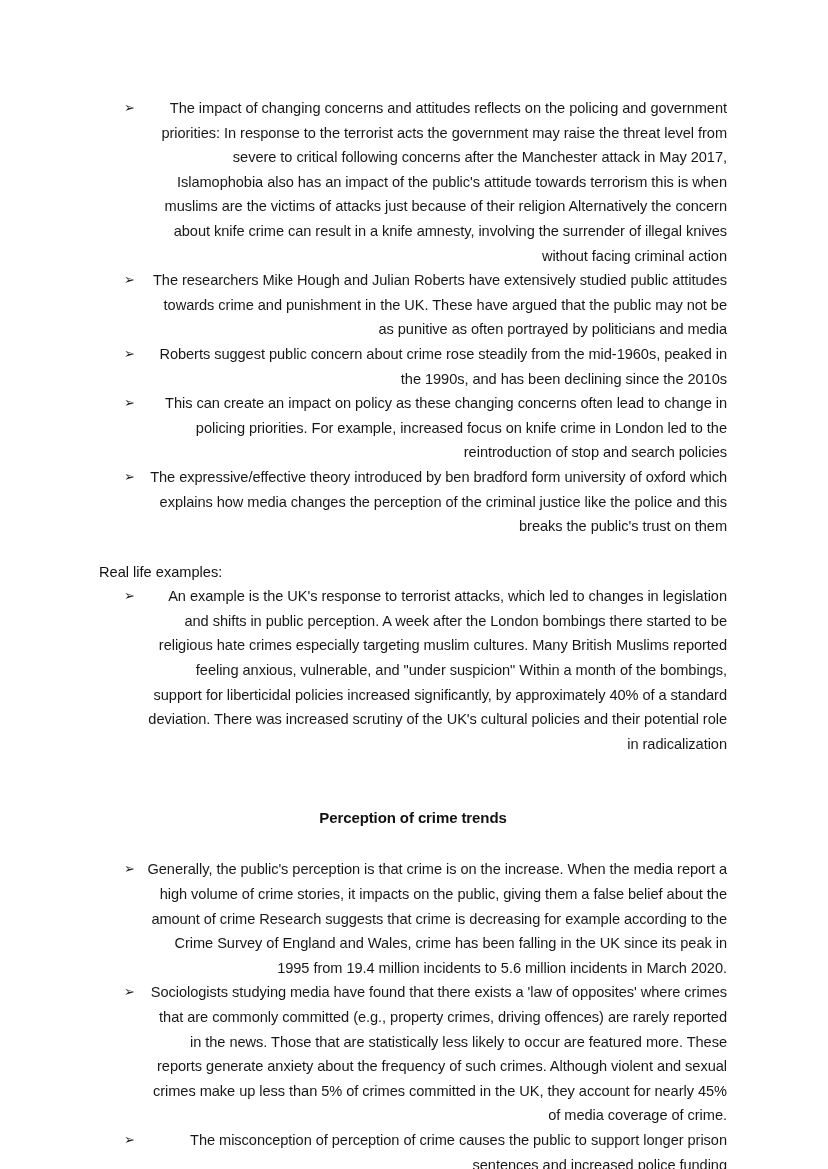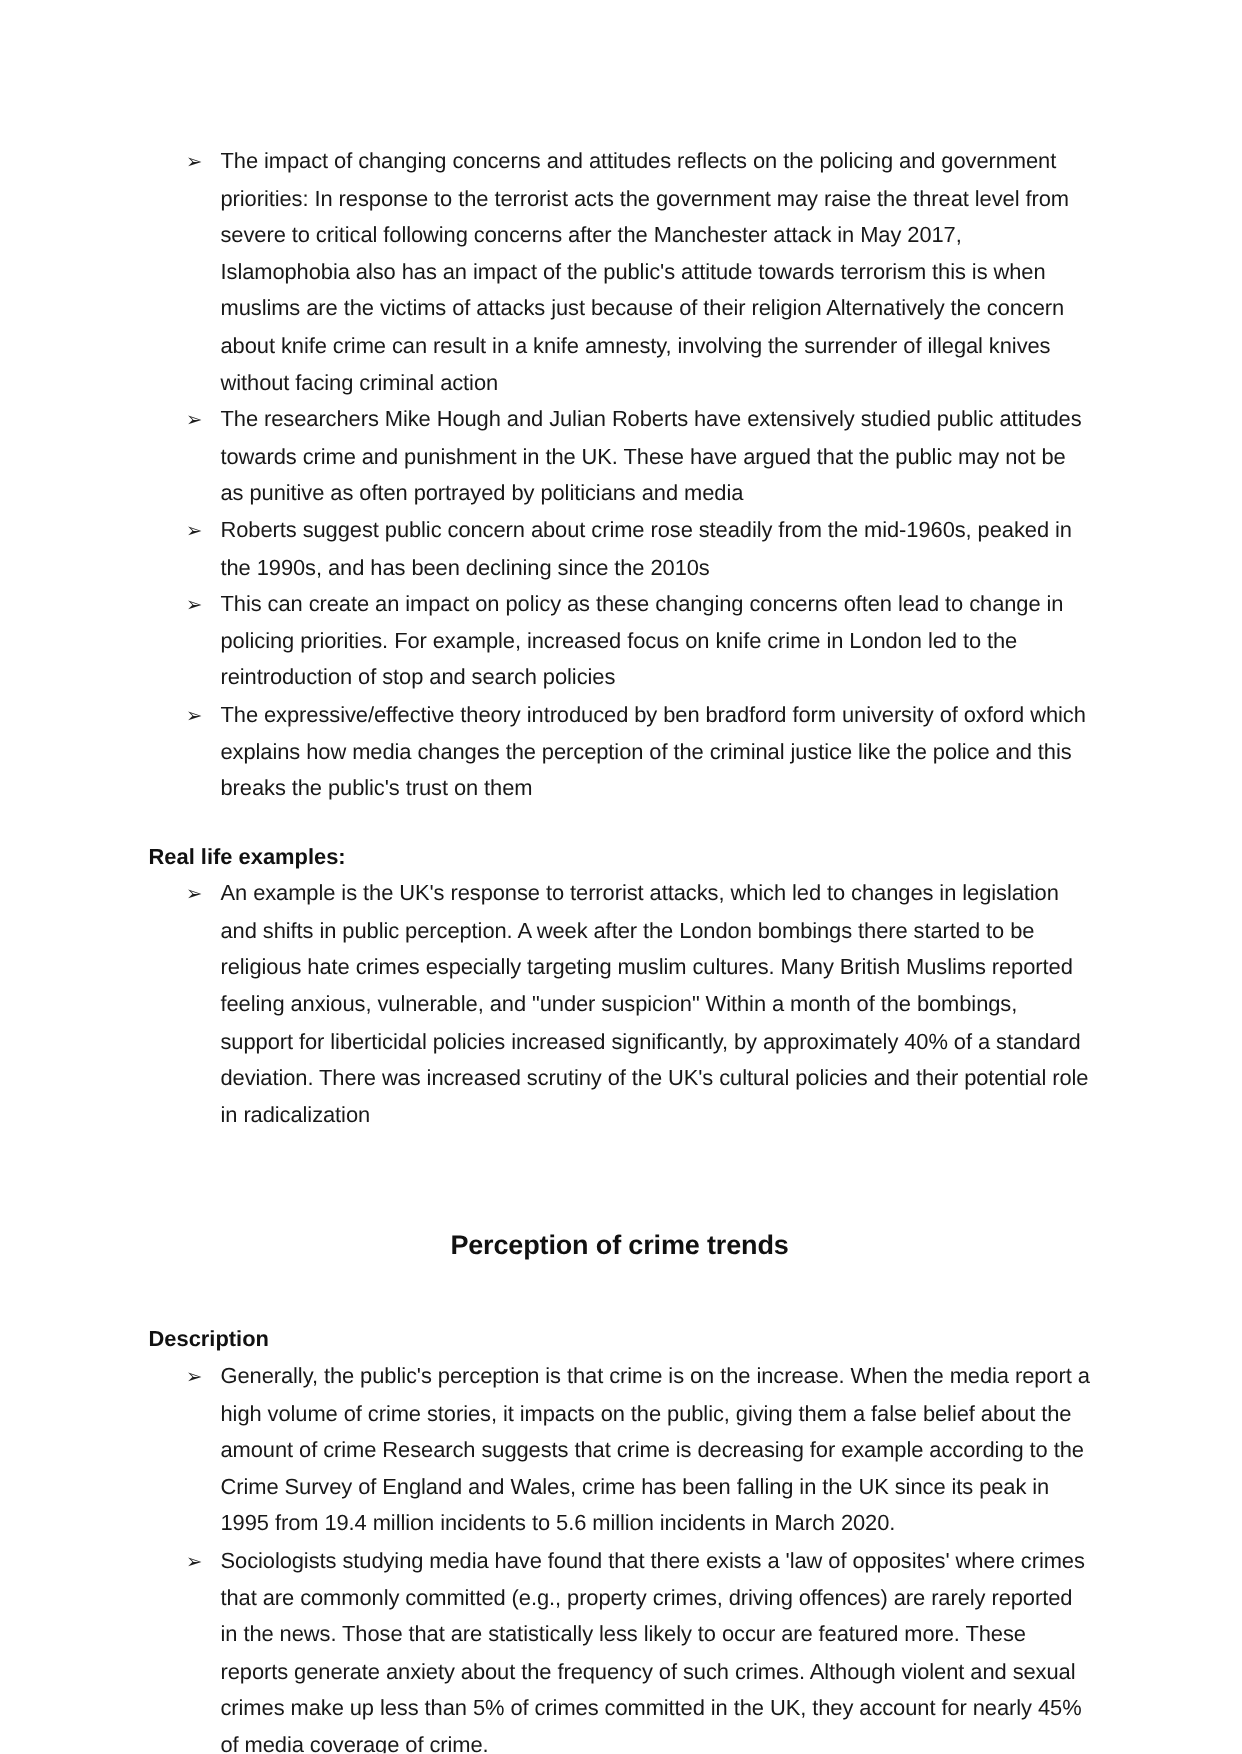--- a/index.html
+++ b/index.html
@@ -44,35 +44,36 @@
     left: 25px;
     top: 0;
     width: 18px;
     font-size: 13px;
     line-height: 24.6px;
     color: #1d1d1d;
     text-align: left;
   }
   ul.bullets > li > .btext {
     display: block;
+    text-align: right;
   }
   
   .sub-heading {
     font-size: 14.6px;
     line-height: 24.6px;
-    font-weight: bold;
+    font-weight: normal;
     margin: 0;
     color: #111111;
   }
   .doc-title {
-    font-size: 18px;
+    font-size: 15px;
     line-height: 26px;
     font-weight: bold;
     text-align: center;
-    margin: 16px;
+    margin: 4px;
     color: #111111;
     letter-spacing: -0.1px;
   }
   
   .gap-heading   { height: 21px; }
   .gap-title-top { height: 45px; }
   .gap-title-bot { height: 22px; }
 </style>
 </head>
 <body>
@@ -112,21 +113,20 @@
         <span class="btext">An example is the UK's response to terrorist attacks, which led to changes in legislation and shifts in public perception. A week after the London bombings there started to be religious hate crimes especially targeting muslim cultures. Many British Muslims reported feeling anxious, vulnerable, and "under suspicion" Within a month of the bombings, support for liberticidal policies increased significantly, by approximately 40% of a standard deviation. There was increased scrutiny of the UK's cultural policies and their potential role in radicalization</span>
       </li>
     </ul>
 
     <div class="gap-title-top"></div>
 
     <div class="doc-title">Perception of crime trends</div>
 
     <div class="gap-title-bot"></div>
 
-    <div class="sub-heading">Description</div>
     <ul class="bullets">
       <li>
         <span class="marker">➢</span>
         <span class="btext">Generally, the public's perception is that crime is on the increase. When the media report a high volume of crime stories, it impacts on the public, giving them a false belief about the amount of crime Research suggests that crime is decreasing for example according to the Crime Survey of England and Wales, crime has been falling in the UK since its peak in 1995 from 19.4 million incidents to 5.6 million incidents in March 2020.</span>
       </li>
       <li>
         <span class="marker">➢</span>
         <span class="btext">Sociologists studying media have found that there exists a 'law of opposites' where crimes that are commonly committed (e.g., property crimes, driving offences) are rarely reported in the news. Those that are statistically less likely to occur are featured more. These reports generate anxiety about the frequency of such crimes. Although violent and sexual crimes make up less than 5% of crimes committed in the UK, they account for nearly 45% of media coverage of crime.</span>
       </li>
       <li>

